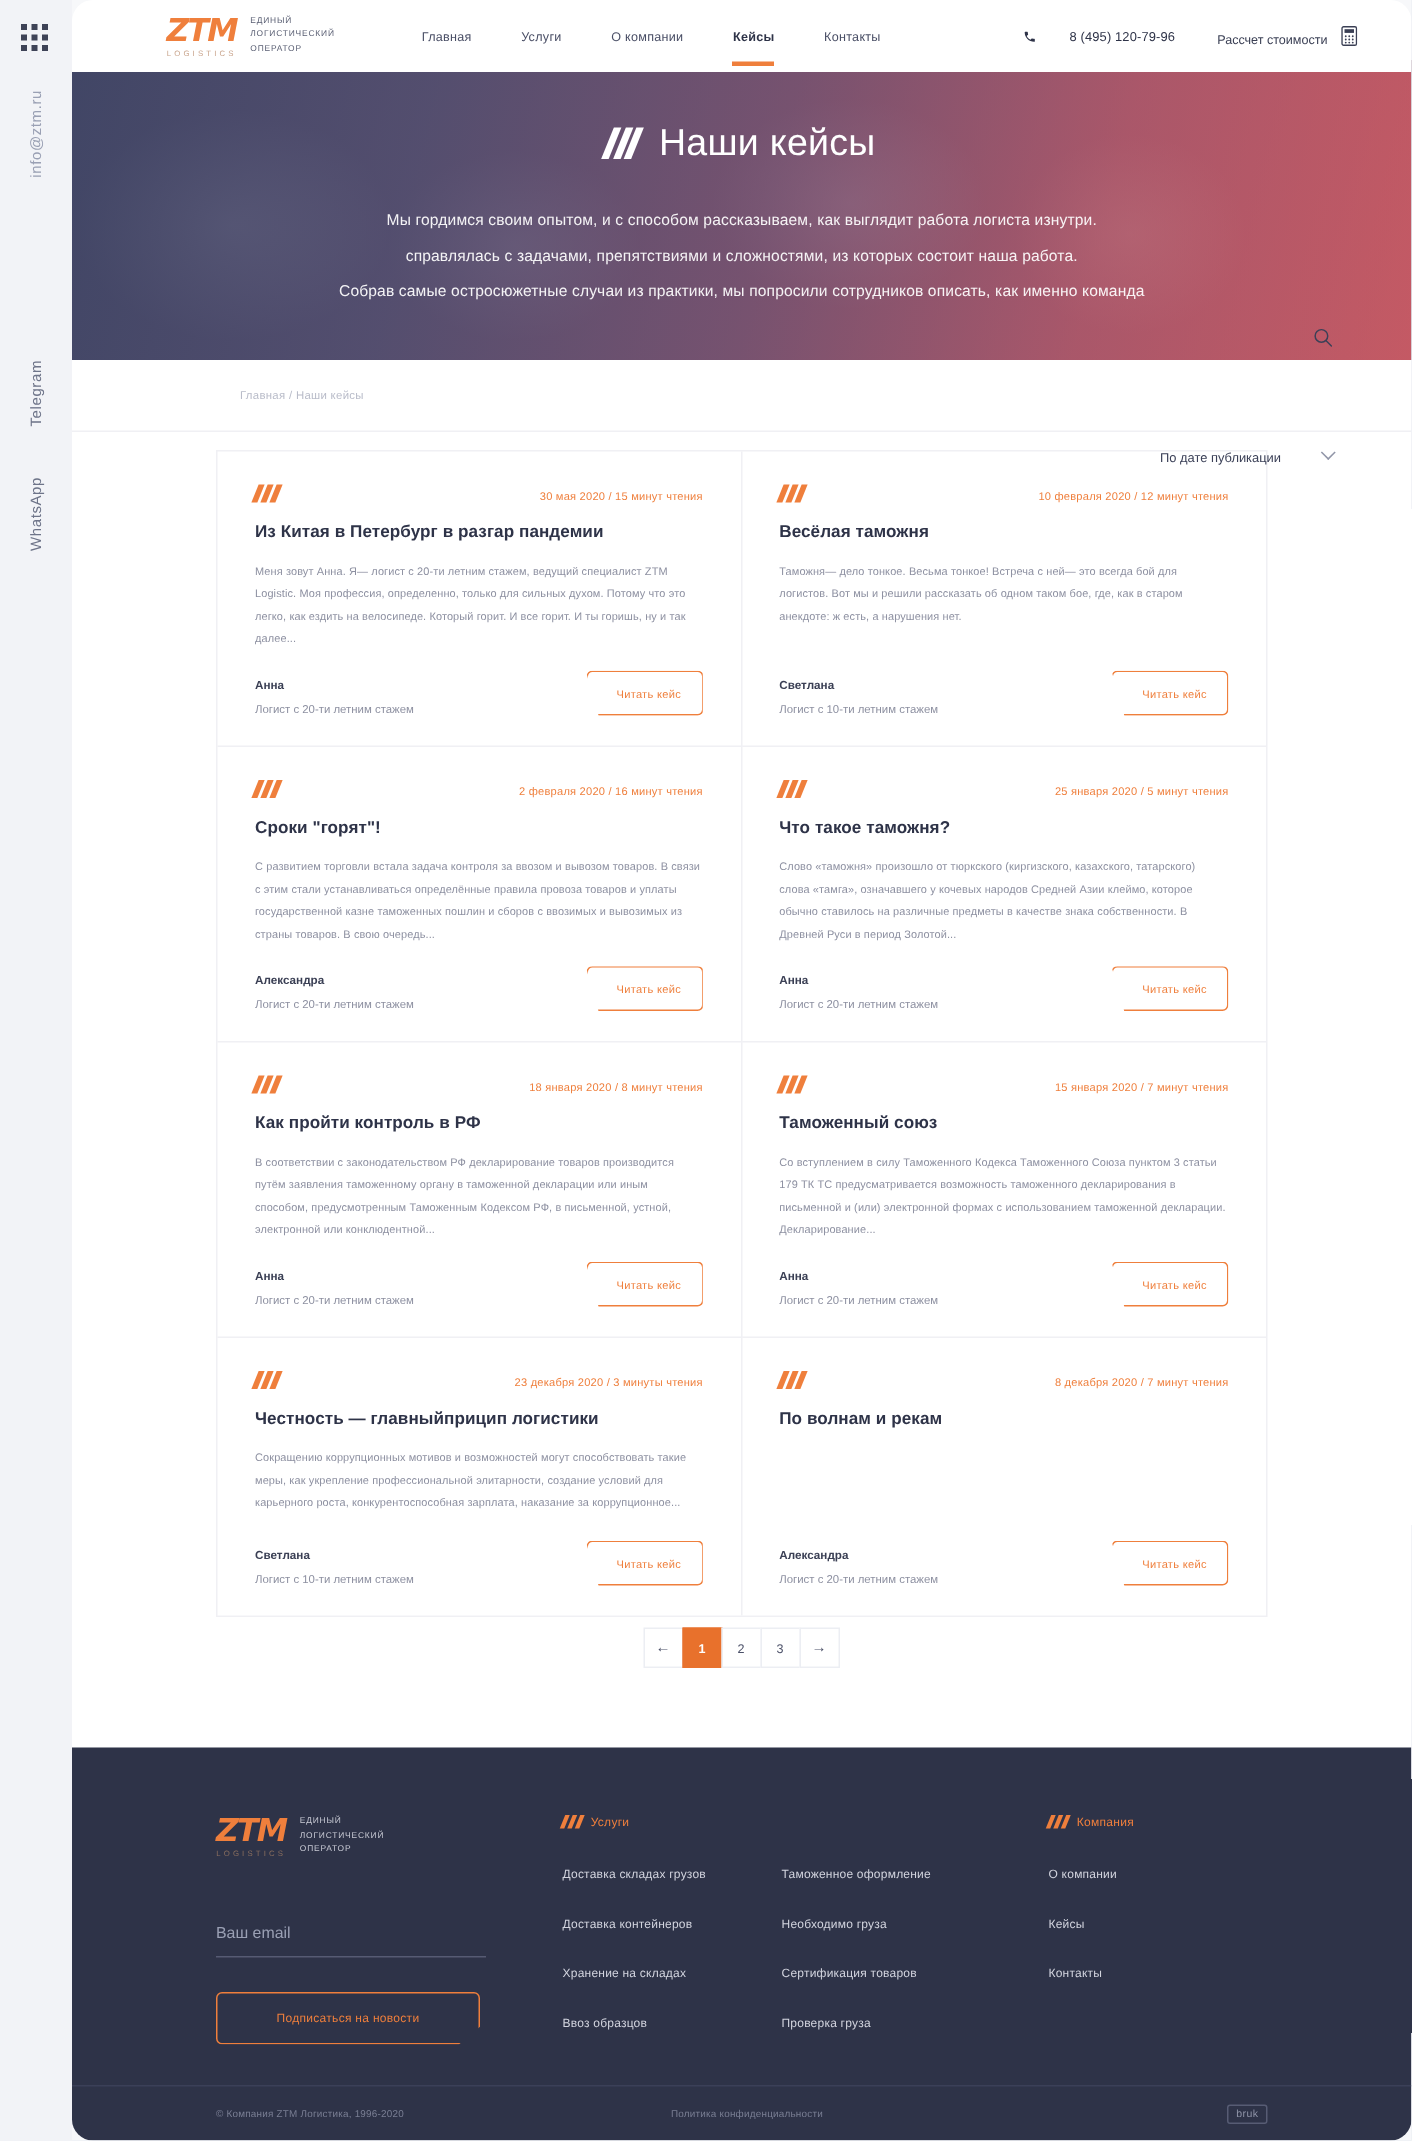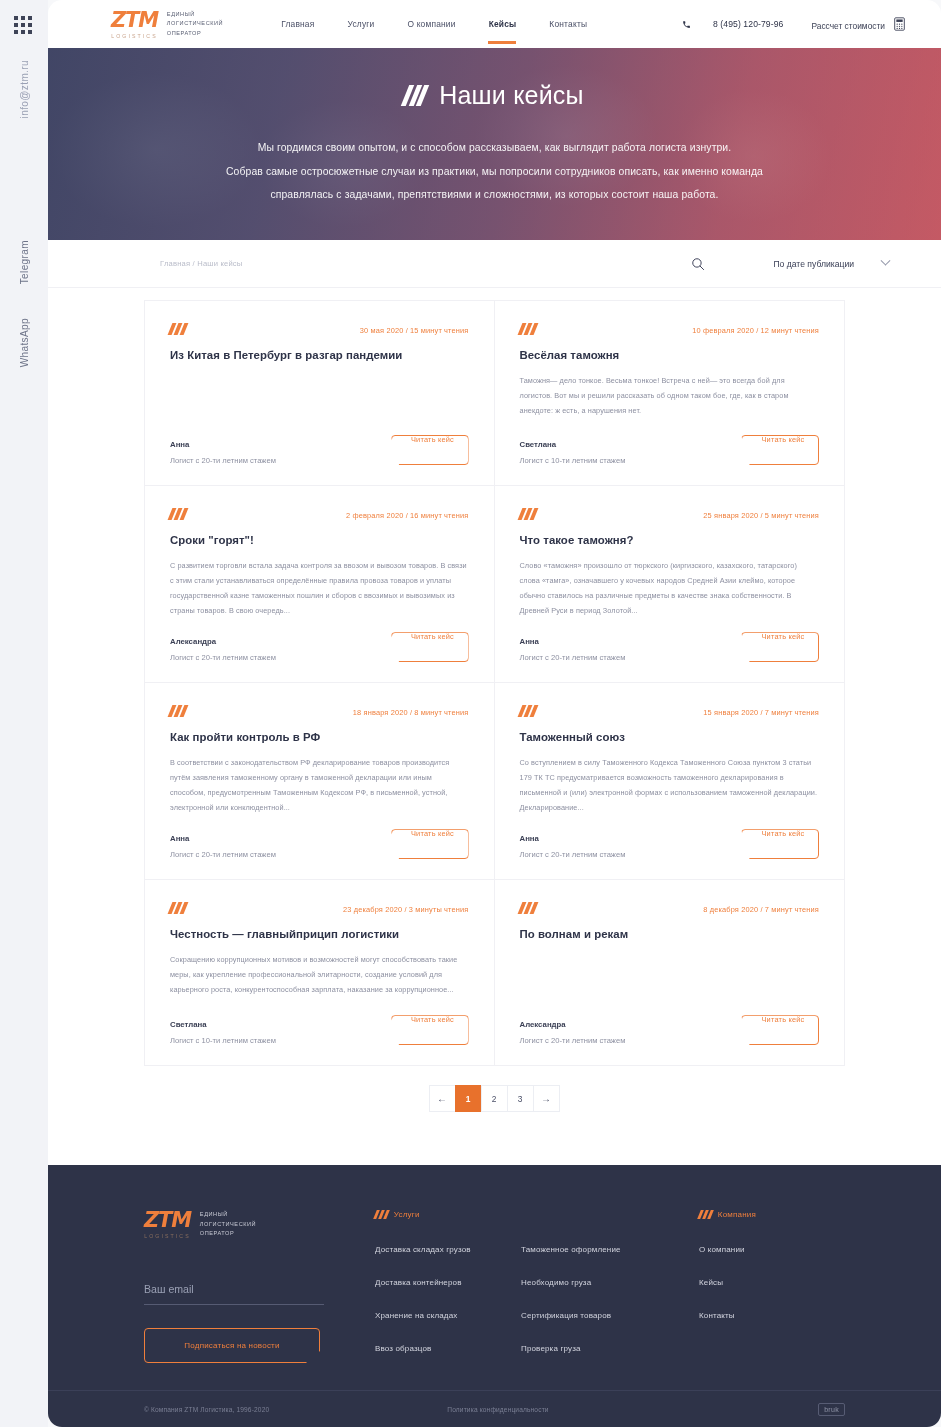--- a/index.html
+++ b/index.html
@@ -192,21 +192,21 @@
   }
   .toolbar {
     height: 48px;
     margin: 0 0 0 0;
     display:flex; align-items:center;
     border-bottom: 1px solid #f0f0f4;
     padding: 0 52px 0 112px;
   }
   .crumb { font-size:7.6px; color:#b9bcc9; letter-spacing:.2px; }
   .crumb b { font-weight: 400; color:#b9bcc9; }
-  .tb-right { margin-left:auto; display:flex; align-items:center; gap: 68px; }
+  .tb-right { margin-left:auto; display:flex; align-items:flex-end; gap: 68px; flex-direction: column; }
   .sortbox { display:flex; align-items:center; gap: 28px; font-size:8.6px; color:#3b4057; }
   .chev { width:7px; height:7px; border-right:1.2px solid #9196a8; border-bottom:1.2px solid #9196a8; transform: rotate(45deg) translate(-2px,-2px); }
 
   .cards {
     margin: 12px 96px 0 96px;
     width: 701px;
     background:#fff;
     border:1px solid #f0f0f4;
     display:grid;
     grid-template-columns: 1fr 1fr;
@@ -248,21 +248,21 @@
   
   .btn-case {
     position:relative;
     width: 78px; height: 30px;
     border: none;
     background: transparent;
     cursor: pointer;
     font-size: 7.4px;
     color: var(--orange);
     letter-spacing:.2px;
-    display:flex; align-items:flex-start; justify-content:center;
+    display:flex; align-items:center; justify-content:center;
     padding-left: 6px;
   }
   .btn-case::before {
     content:"";
     position:absolute; inset:0;
     border:1px solid var(--orange);
     clip-path: polygon(0% 0%, 100% 0%, 100% 100%, 11% 100%);
     -webkit-clip-path: polygon(0% 0%, 100% 0%, 100% 100%, 11% 100%);
     border-radius: 4px;
   }
@@ -450,22 +450,22 @@
       <div class="hero-title-row">
         <span class="slash" style="color:#ffffff;">
           <i style="width:5px;height:21px;"></i>
           <i style="width:5px;height:21px;"></i>
           <i style="width:5px;height:21px;"></i>
         </span>
         <div class="hero-title">Наши кейсы</div>
       </div>
       <div class="hero-lead">
         <div>Мы гордимся своим опытом, и с способом рассказываем, как выглядит работа логиста изнутри.</div>
+        <div>справлялась с задачами, препятствиями и сложностями, из которых состоит наша работа.</div>
         <div>Собрав самые остросюжетные случаи из практики, мы попросили сотрудников описать, как именно команда</div>
-        <div>справлялась с задачами, препятствиями и сложностями, из которых состоит наша работа.</div>
       </div>
     </div>
   </div>
 
   <div class="content">
 
     <div class="toolbar">
       <div class="crumb">
         <a href="#" style="color:#b9bcc9;text-decoration:none;">Главная</a><span> / </span><b>Наши кейсы</b>
       </div>
@@ -487,20 +487,21 @@
         <div class="card">
           <div class="card-top">
             <span class="slash" style="color:#ef7f3c;">
               <i style="width:3.6px;height:12px;"></i>
               <i style="width:3.6px;height:12px;"></i>
               <i style="width:3.6px;height:12px;"></i>
             </span>
             <span class="card-meta">30 мая 2020 / 15 минут чтения</span>
           </div>
           <div class="card-title">Из Китая в Петербург в разгар пандемии</div>
+          <div class="card-body">Меня зовут Анна. Я— логист с 20-ти летним стажем, ведущий специалист ZTM Logistic. Моя профессия, определенно, только для сильных духом. Потому что это легко, как ездить на велосипеде. Который горит. И все горит. И ты горишь, ну и так далее...</div>
           <div class="card-foot">
             <div>
               <div class="author-name">Анна</div>
               <div class="author-role">Логист с 20-ти летним стажем</div>
             </div>
             <button class="btn-case">
               <span>Читать кейс</span>
             </button>
           </div>
         </div>

